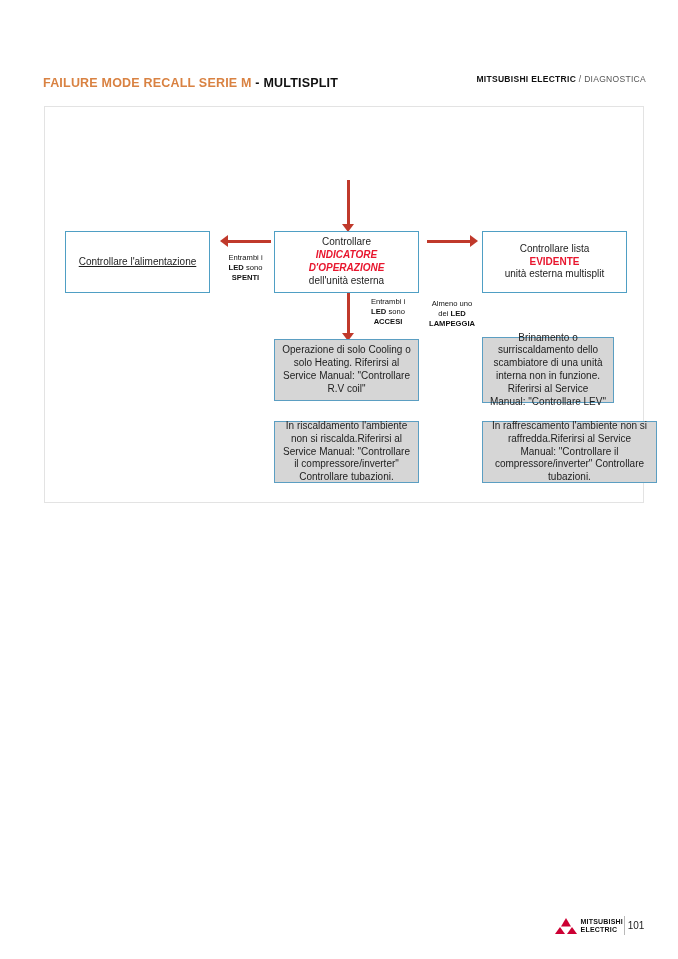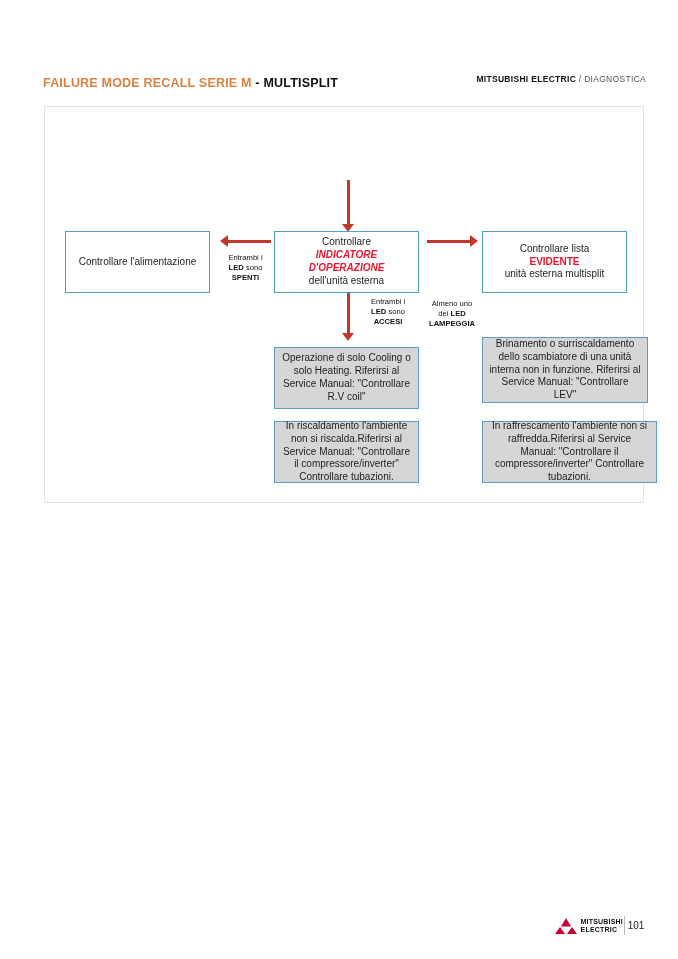--- a/index.html
+++ b/index.html
@@ -202,21 +202,21 @@
   </div>
 
   <div class="node node-outline" style="left:229px; top:124px; width:145px; height:62px;">
     <div class="inner">
       <div>Controllare</div>
       <div class="hl-red">INDICATORE D'OPERAZIONE</div>
       <div>dell'unità esterna</div>
     </div>
   </div>
 
-  <div class="node node-outline" style="left:20px; top:124px; width:145px; height:62px;">
+  <div class="node node-outline" style="left:20px; top:124px; width:145px; height:62px;text-decoration:underline;">
     <div class="inner">Controllare l'alimentazione</div>
   </div>
 
   <div class="node node-outline" style="left:437px; top:124px; width:145px; height:62px;">
     <div class="inner">
       <div>Controllare lista</div>
       <div class="hl-red-sm">EVIDENTE</div>
       <div>unità esterna multisplit</div>
     </div>
   </div>
@@ -248,25 +248,25 @@
     <div class="head" style="top:40px;"></div>
   </div>
 
   <div class="edge-label" style="left:312px; top:190px; width:62px;">
     <div>Entrambi i</div>
     <div><b>LED</b><span> sono</span></div>
     <div><b>ACCESI</b></div>
   </div>
 
 
-  <div class="node node-filled" style="left:229px; top:232px; width:145px; height:62px;margin-top:8px;">
+  <div class="node node-filled" style="left:229px; top:232px; width:145px; height:62px;">
     <div class="inner">Operazione di solo Cooling o solo Heating. Riferirsi al Service Manual: "Controllare R.V coil"</div>
   </div>
 
-  <div class="node node-filled" style="left:437px; top:230px; width:166px; height:66px;">
+  <div class="node node-filled" style="left:437px; top:230px; width:132px; height:66px;">
     <div class="inner">Brinamento o surriscaldamento dello scambiatore di una unità interna non in funzione. Riferirsi al Service Manual: "Controllare LEV"</div>
   </div>
 
   <div class="node node-filled" style="left:229px; top:314px; width:145px; height:62px;">
     <div class="inner">In riscaldamento l'ambiente non si riscalda.Riferirsi al Service Manual: "Controllare il compressore/inverter" Controllare tubazioni.</div>
   </div>
 
   <div class="node node-filled" style="left:437px; top:314px; width:175px; height:62px;">
     <div class="inner">In raffrescamento l'ambiente non si raffredda.Riferirsi al Service Manual: "Controllare il compressore/inverter" Controllare tubazioni.</div>
   </div>

